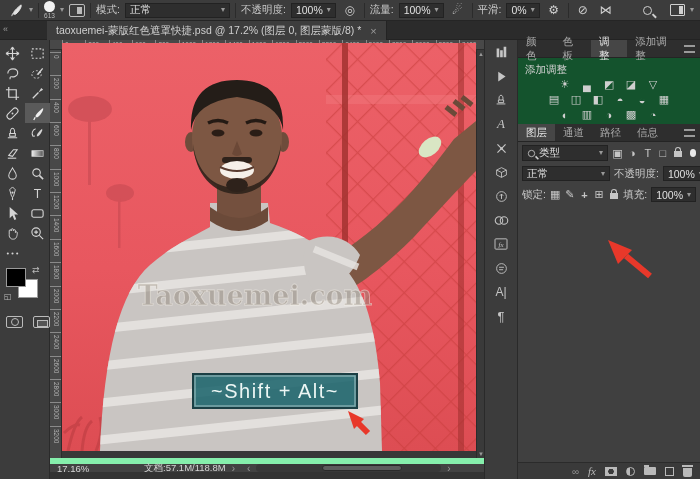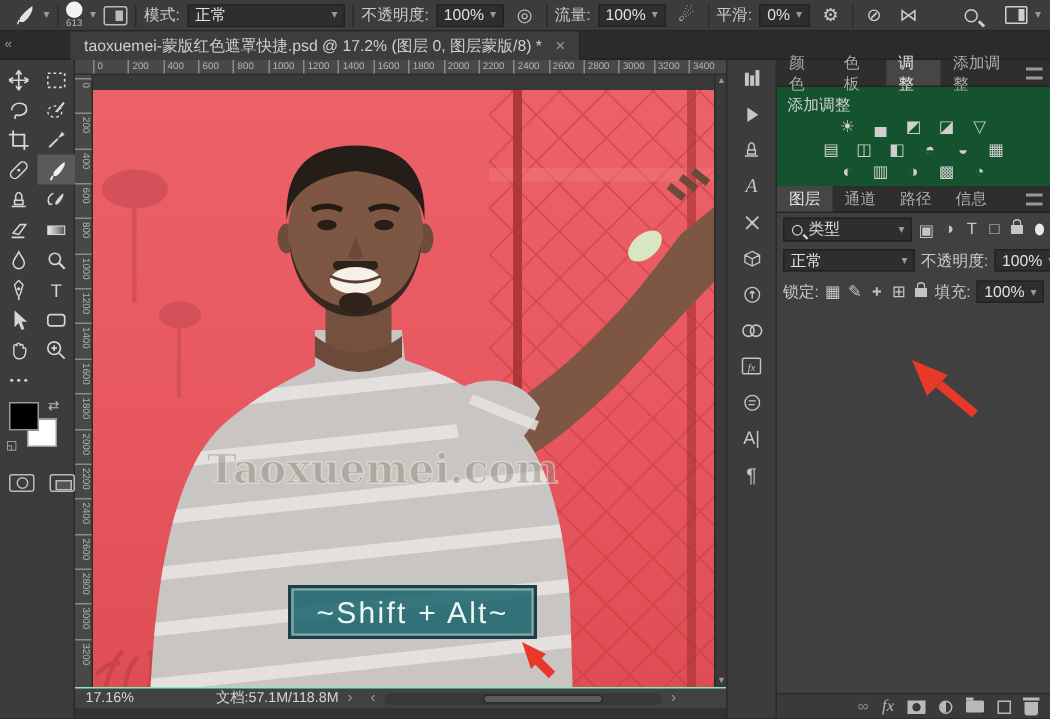--- a/index.html
+++ b/index.html
@@ -63,27 +63,27 @@
   
   #ruler-top { position:absolute; top:40px; left:50px; width:434px; height:10px;
     background:#484848; border-bottom:1px solid #2c2c2c; overflow:hidden; }
   .rtick { position:absolute; top:0; height:10px; border-left:1px solid #8a8a8a;
     padding-left:2px; font-size:6.5px; color:#b5b5b5; line-height:10px; }
   #ruler-left { position:absolute; top:50px; left:50px; width:12px; height:408px;
     background:#484848; border-right:1px solid #2c2c2c; overflow:hidden; }
   .ltick { position:absolute; left:0; width:12px; border-top:1px solid #8a8a8a;
     font-size:6.5px; color:#b5b5b5; writing-mode:vertical-rl; padding-top:2px; line-height:11px; }
   
-  #canvas { position:absolute; top:60px; left:62px; width:414px; height:360px; background:#e8575f; }
+  #canvas { position:absolute; top:43px; left:62px; width:414px; height:360px; background:#e8575f; }
   #vscroll { position:absolute; top:50px; left:476px; width:8px; height:408px; background:#3a3a3a; border-left:1px solid #2b2b2b; }
   #vscroll .thumb { position:absolute; top:10px; left:1px; width:6px; height:130px; background:#5c5c5c; border-radius:3px; }
   #vscroll .arr { position:absolute; left:1px; font-size:6px; color:#999; }
   
   #statusbar { position:absolute; top:458px; left:50px; width:434px; height:14px;
-    background:#424242; border-top:1px solid #86efac; display:flex; align-items:center;
+    background:#424242; border-top:6px solid #86efac; display:flex; align-items:center;
     font-size:9.5px; color:#d5d5d5; }
   #statusbar .z { margin-left:7px; width:45px; }
   #statusbar .d { margin-left:42px; }
   #statusbar .a { color:#9a9a9a; margin:0 6px; font-size:10px; }
   .hscroll { position:relative; width:185px; height:8px; background:#383838; border-radius:4px; }
   .hscroll .thumb { position:absolute; left:60px; top:1px; width:80px; height:6px; background:#5c5c5c; border-radius:3px; }
   #bottomstrip { position:absolute; top:472px; left:50px; width:434px; height:7px; background:#333; }
   
   #dock { position:absolute; top:40px; left:484px; width:34px; height:439px;
     background:#3c3c3c; border-right:1px solid #2a2a2a; border-left:1px solid #2a2a2a; }

